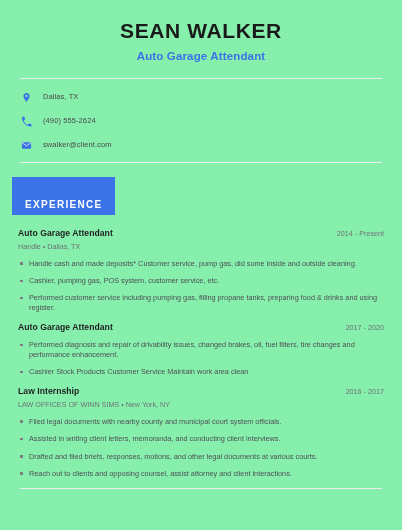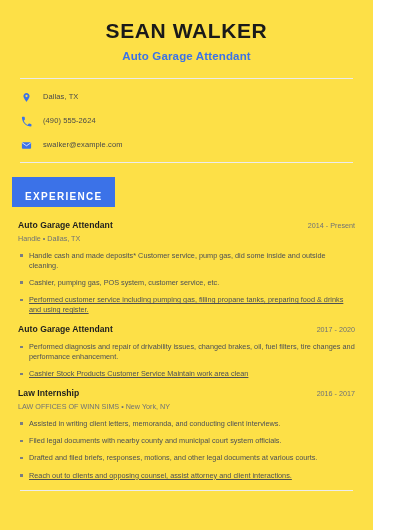--- a/index.html
+++ b/index.html
@@ -12,23 +12,23 @@
   }
 
   body {
     font-family: "Liberation Sans", sans-serif;
     color: #333333;
     overflow: hidden;
     position: relative;
   }
 
   .page {
-    width: 373px;
+    width: 402px;
     height: 530px;
-    background: #fde047;
+    background: #86efac;
     position: relative;
   }
 
   
   .header {
     padding: 18px 20px 0 20px;
     text-align: center;
   }
 
   .full-name {
@@ -96,21 +96,21 @@
     margin: 0 20px 14px 20px;
   }
 
   .section-badge {
     display: inline-block;
     background: #3b72e8;
     color: #ffffff;
     font-size: 10px;
     font-weight: bold;
     letter-spacing: 1.3px;
-    padding: 14px 13px 5px 13px;
+    padding: 22px 13px 5px 13px;
     line-height: 1.1;
   }
 
   .badge-experience-wrap { padding-left: 12px; }
 
   
   .experience-body {
     padding: 13px 18px 0 18px;
   }
 
@@ -154,21 +154,21 @@
 
   .bullets li {
     position: relative;
     padding-left: 11px;
     font-size: 7.3px;
     color: #4d5055;
     line-height: 1.35;
     margin-bottom: 7.5px;
   }
 
-  .bullets li:last-child { margin-bottom: 0; text-decoration: underline; }
+  .bullets li:last-child { margin-bottom: 0; }
 
   .bullets li::before {
     content: "";
     position: absolute;
     left: 2px;
     top: 3.5px;
     width: 2.5px;
     height: 2.5px;
     background: #7a7d82;
   }
@@ -205,21 +205,21 @@
       <span class="contact-text">(490) 555-2624</span>
     </div>
 
     <div class="contact-row">
       <span class="contact-icon">
         <svg width="11" height="11" viewBox="0 0 24 24" aria-hidden="true">
           <rect x="2" y="5" width="20" height="14" rx="2" fill="#3b72e8"></rect>
           <path d="M3.2 6.6 12 12.6l8.8-6" stroke="#ffffff" stroke-width="1.7" fill="none" stroke-linecap="round" stroke-linejoin="round"></path>
         </svg>
       </span>
-      <span class="contact-text">swalker@example.com</span>
+      <span class="contact-text">swalker@client.com</span>
     </div>
 
   </div>
 
   <div class="section">
     <div class="section-divider"></div>
     <div class="badge-experience-wrap">
       <span class="section-badge">EXPERIENCE</span>
     </div>
 
@@ -249,22 +249,22 @@
         </ul>
       </div>
 
       <div class="job">
         <div class="job-head">
           <span class="job-role">Law Internship</span>
           <span class="job-dates">2016 - 2017</span>
         </div>
         <div class="job-meta">LAW OFFICES OF WINN SIMS  •  New York, NY</div>
         <ul class="bullets">
+          <li>Filed legal documents with nearby county and municipal court system officials.</li>
           <li>Assisted in writing client letters, memoranda, and conducting client interviews.</li>
-          <li>Filed legal documents with nearby county and municipal court system officials.</li>
           <li>Drafted and filed briefs, responses, motions, and other legal documents at various courts.</li>
           <li>Reach out to clients and opposing counsel, assist attorney and client interactions.</li>
         </ul>
       </div>
 
     </div>
   </div>
 
   <div class="section">
     <div class="section-divider"></div>

